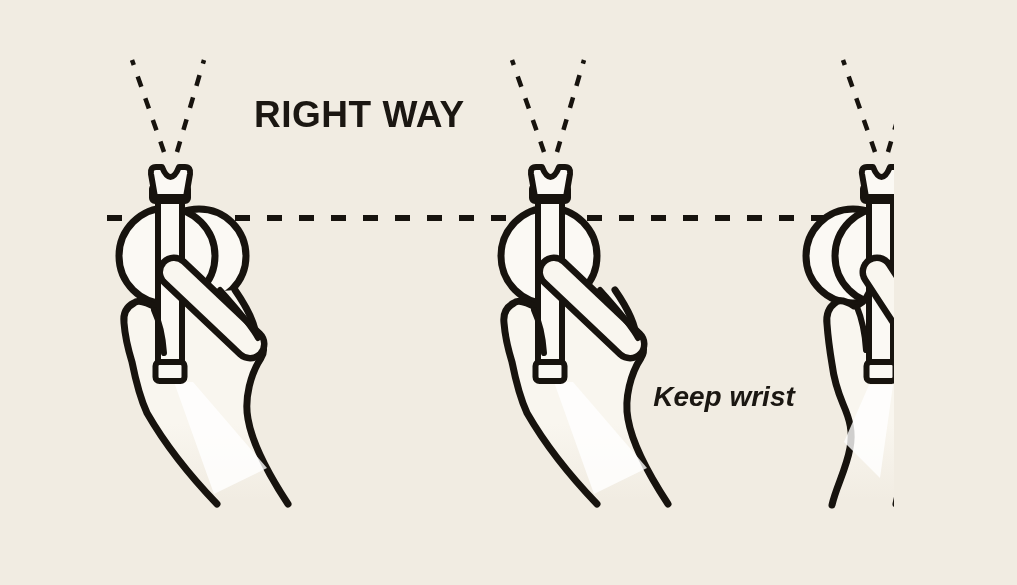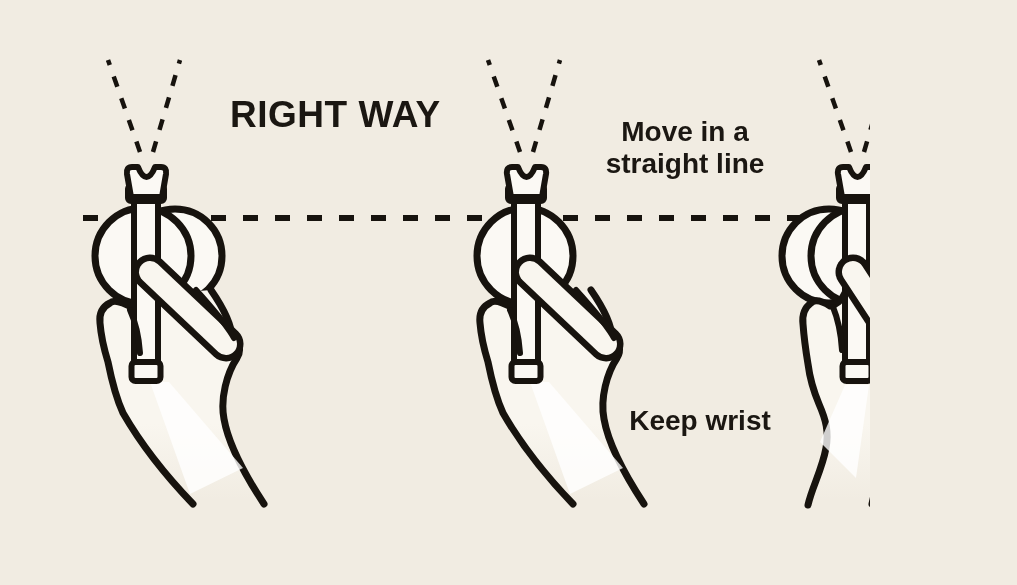--- a/index.html
+++ b/index.html
@@ -6,41 +6,41 @@
     --background:#f1ece2;
     --ink:#17130e;
     --device-fill:#fbf9f4;
     --hand-fill:#f9f6ef;
     --highlight:#ffffff;
     --text:#1b1712;
   }
   html,body{margin:0;padding:0;}
   body{background:var(--background);font-family:"Liberation Sans", sans-serif;}
   .stage{
-    position:relative;width:870px;height:585px;background:var(--background);overflow:hidden;
+    position:relative;width:870px;height:585px;background:var(--background);overflow:hidden;margin-left:24px;
   }
   .stage svg{position:absolute;left:0;top:0;}
   
   .dashH{stroke:var(--ink);stroke-width:6;stroke-dasharray:15 17;fill:none;}
   .dashV{stroke:var(--ink);stroke-width:4.5;stroke-dasharray:11 12;fill:none;stroke-linecap:butt;}
   .dv{fill:var(--device-fill);stroke:var(--ink);stroke-width:6;stroke-linejoin:round;}
   .ball{fill:var(--device-fill);stroke:var(--ink);stroke-width:7;}
   .hand-fill{fill:url(#handFade);stroke:none;}
   .ink-stroke{stroke:var(--ink);fill:none;stroke-linecap:round;stroke-linejoin:round;}
   .hand-line{stroke-width:7;}
   .inner{stroke-width:6;}
   .finger-b{stroke:var(--ink);stroke-width:35;stroke-linecap:round;fill:none;}
   .finger-w{stroke:var(--hand-fill);stroke-width:22;stroke-linecap:round;fill:none;}
   .wedge{fill:var(--highlight);opacity:.8;}
   
   .label{position:absolute;color:var(--text);font-weight:600;}
   .title{left:230px;top:94px;font-size:37px;letter-spacing:.5px;white-space:nowrap;}
   .ann{font-size:28px;line-height:32px;text-align:center;width:200px;}
   .ann-move{left:585px;top:116px;}
-  .ann-wrist{left:600px;top:405px;}
+  .ann-wrist{left:600px;top:381px;font-style:italic;}
 </style>
 </head>
 <body>
 
 <div class="stage">
   <svg width="1017" height="585" viewBox="0 0 1017 585">
     <defs>
       <linearGradient id="handFade" gradientUnits="userSpaceOnUse" x1="0" y1="330" x2="0" y2="500">
         <stop offset="0" style="stop-color:var(--hand-fill);stop-opacity:1"></stop>
         <stop offset="0.55" style="stop-color:var(--hand-fill);stop-opacity:1"></stop>
@@ -106,20 +106,19 @@
       <path class="finger-b" d="M853,272 L891,330"></path>
       <path class="finger-w" d="M853,272 L891,330"></path>
       <path class="ink-stroke inner" d="M833,307 C838,319 841,334 842,350"></path>
       <path class="ink-stroke inner" d="M877,295 C889,310 898,323 905,336"></path>
     </g>
   </svg>
 
   <div class="label title">RIGHT WAY</div>
 
   <div class="label ann ann-move">
-    <span>Move in a</span><br>
-    <span>straight line</span>
+    <br>
   </div>
 
   <div class="label ann ann-wrist">
     <span>Keep wrist</span><br>
   </div>
 </div>
 
 </body></html>

